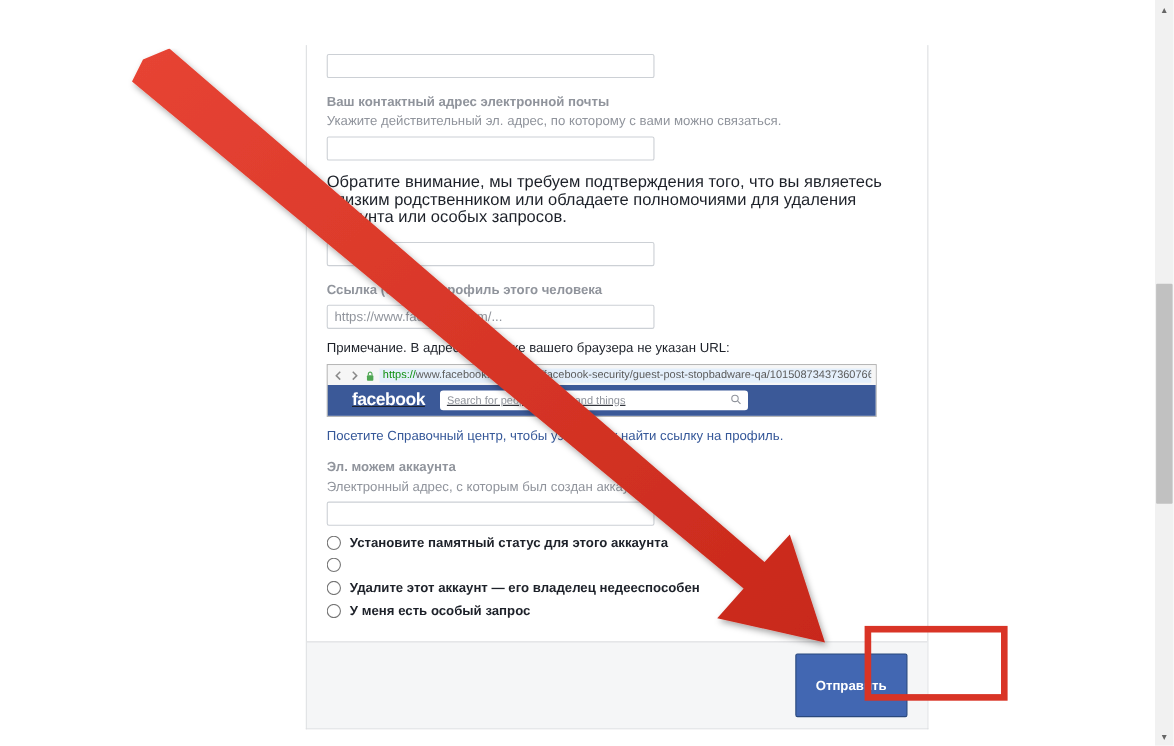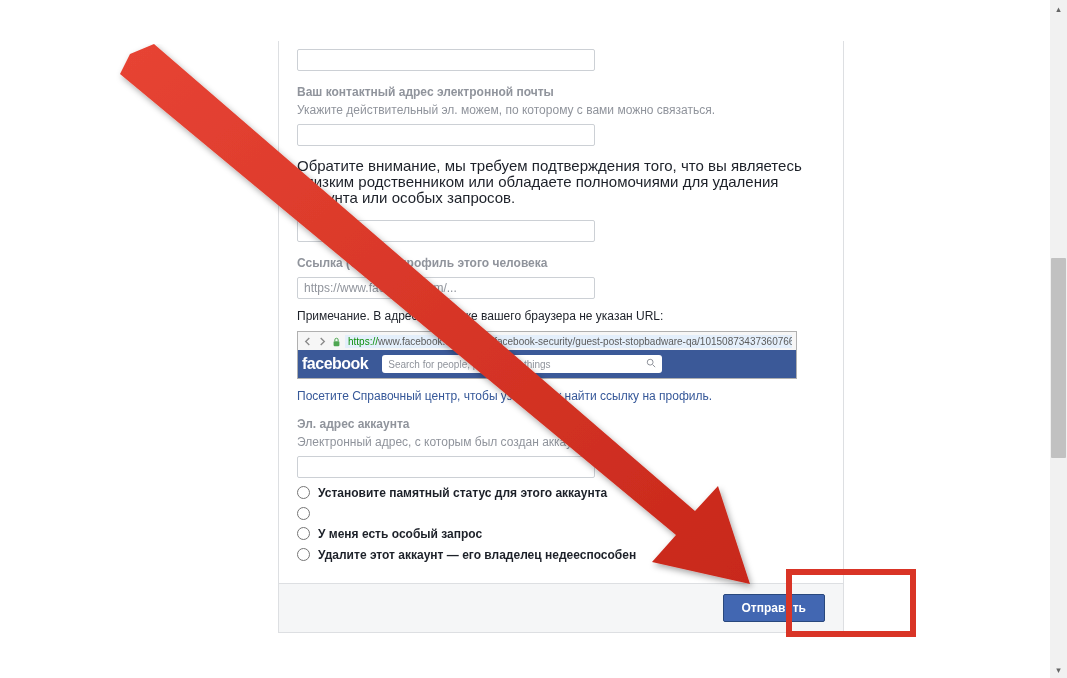--- a/index.html
+++ b/index.html
@@ -107,22 +107,23 @@
       padding: 1px 3px;
       white-space: nowrap;
       overflow: hidden;
     }
     .addr-text .https { color: #0d8f0d; text-align: right; }
     .fb-header {
       background: #3b5998;
       height: 28px;
       display: flex;
       align-items: center;
-      padding: 0 4px;
+      padding: 0 22px;
       gap: 14px;
+      text-decoration: underline;
     }
     .fb-logo {
       color: #fff;
       font-weight: bold;
       font-size: 16px;
       letter-spacing: -0.5px;
     }
     .fb-search {
       background: #fff;
       border-radius: 3px;
@@ -140,20 +141,21 @@
     .help-link {
       color: #365899;
       text-decoration: none;
       font-size: 12px;
       display: inline-block;
       margin-top: 10px;
     }
     .radio-group { margin-top: 8px; }
     .radio-row {
       display: flex;
+      align-items: center;
       gap: 8px;
       margin: 7px 0;
     }
     .radio-row input[type="radio"] {
       width: 13px; height: 13px;
       margin: 0;
     }
     .radio-label {
       color: #1d2129;
       font-size: 12px;
@@ -166,21 +168,21 @@
       display: flex;
       justify-content: flex-end;
     }
     .submit-btn {
       background: #4267b2;
       color: #fff;
       border: 1px solid #29487d;
       border-radius: 2px;
       font-weight: bold;
       font-size: 12px;
-      padding: 6px 18px;
+      padding: 21px 18px;
       cursor: pointer;
       font-family: inherit;
     }
 
     .scrollbar-track {
       position: absolute;
       right: 0; top: 0;
       width: 17px;
       height: 678px;
       background: #f1f1f1;
@@ -226,21 +228,21 @@
 <body>
 
 <div class="page-bg"></div>
 
 <div class="form-card">
   <div class="form-body">
 
     <input class="text-input wide-input" type="text" style="margin-top: 8px;">
 
     <div class="field-label">Ваш контактный адрес электронной почты</div>
-    <div class="field-desc">Укажите действительный эл. можем, по которому с вами можно связаться.</div>
+    <div class="field-desc">Укажите действительный эл. адрес, по которому с вами можно связаться.</div>
     <input class="text-input wide-input" type="text" style="">
 
     <div class="notice">Обратите внимание, мы требуем подтверждения того, что вы являетесь близким родственником или обладаете полномочиями для удаления аккаунта или особых запросов.</div>
 
     <input class="text-input wide-input" type="text" style="margin-top: 4px;">
 
     <div class="field-label">Ссылка (URL) на профиль этого человека</div>
     <input class="text-input wide-input" type="text" style="margin-top: 4px;" placeholder="https://www.facebook.com/...">
 
     <div class="example-block">
@@ -270,39 +272,39 @@
             <span class="fb-search-icon"><svg viewBox="0 0 12 12">
                   <circle cx="5" cy="5" r="3.5" fill="none" stroke="currentColor" stroke-width="1.2"></circle>
                   <line x1="8" y1="8" x2="11" y2="11" stroke="currentColor" stroke-width="1.2"></line>
                 </svg></span>
           </div>
         </div>
       </div>
       <a href="#" class="help-link">Посетите Справочный центр, чтобы узнать, как найти ссылку на профиль.</a>
     </div>
 
-    <div class="field-label">Эл. адрес аккаунта</div>
+    <div class="field-label">Эл. можем аккаунта</div>
     <div class="field-desc">Электронный адрес, с которым был создан аккаунт</div>
     <input class="text-input wide-input" type="text" style="">
 
     <div class="radio-group">
       <label class="radio-row">
         <input type="radio" name="help" style="">
         <span class="radio-label">Установите памятный статус для этого аккаунта</span>
       </label>
       <label class="radio-row">
         <input type="radio" name="help" style="">
       </label>
       <label class="radio-row">
         <input type="radio" name="help" style="">
-        <span class="radio-label">У меня есть особый запрос</span>
+        <span class="radio-label">Удалите этот аккаунт — его владелец недееспособен</span>
       </label>
       <label class="radio-row">
         <input type="radio" name="help" style="">
-        <span class="radio-label">Удалите этот аккаунт — его владелец недееспособен</span>
+        <span class="radio-label">У меня есть особый запрос</span>
       </label>
     </div>
   </div>
 
   <div class="form-footer">
     <button class="submit-btn">Отправить</button>
   </div>
 </div>
 
 <div class="scrollbar-track">

